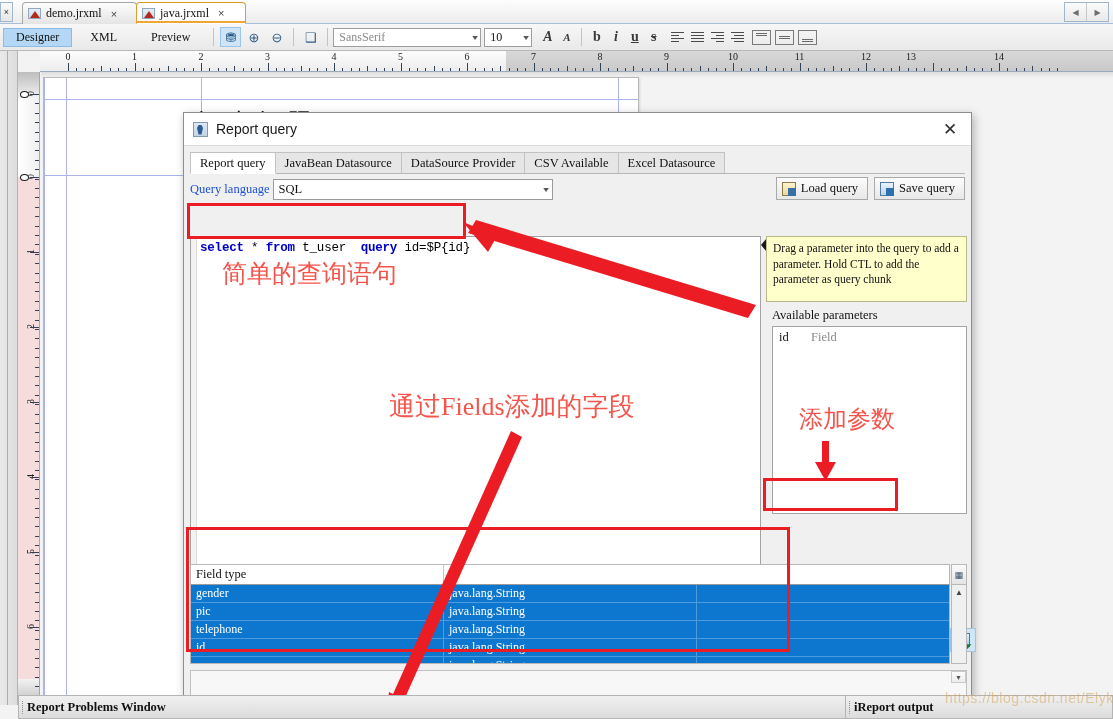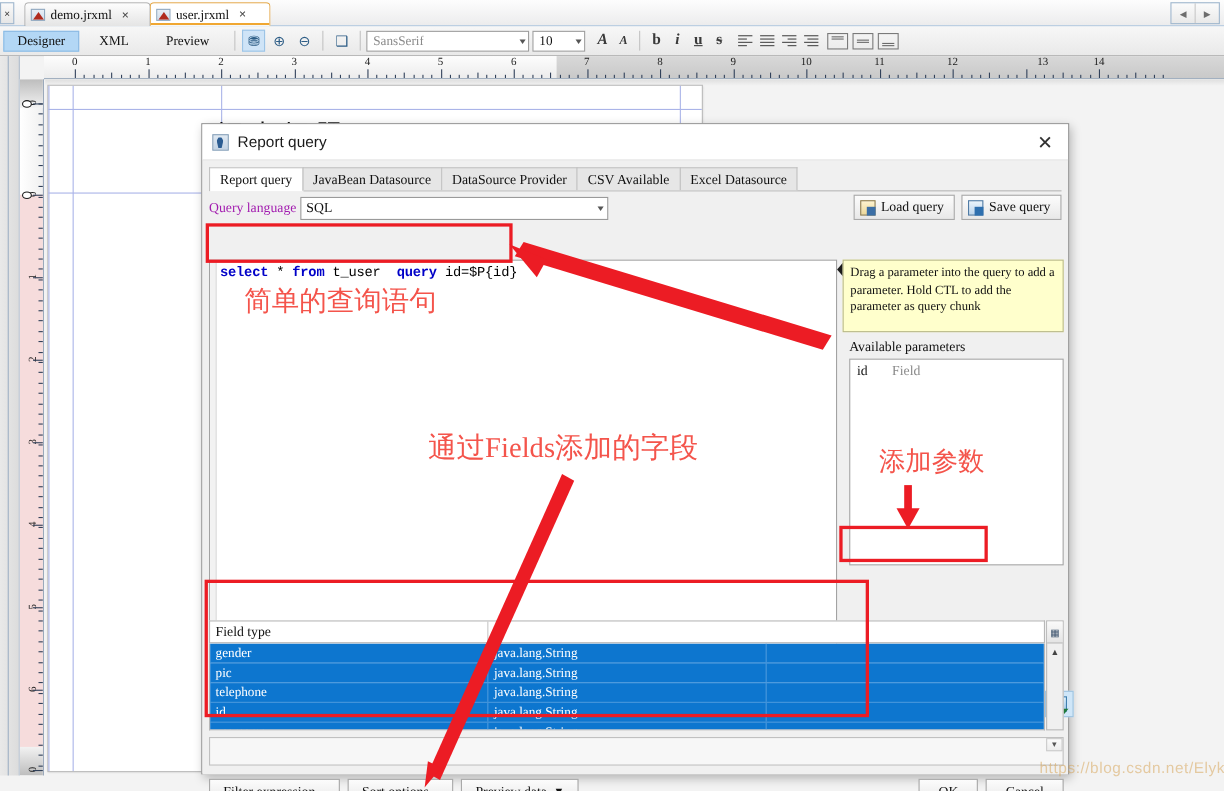--- a/index.html
+++ b/index.html
@@ -183,21 +183,21 @@
     height: 21px; padding: 0 9px; display: flex; align-items: center;
     font-family: "Liberation Serif", serif; font-size: 12.5px; color: #111;
     border: 1px solid #c2c2c2; border-bottom: none; background: #e6e6e6;
     margin-right: -1px;
   }
   .dtab.active { background: #ffffff; border-bottom: 1px solid #fff; margin-bottom: -1px; height: 22px; }
 
   .qlang-row {
     position: absolute; left: 6px; top: 32px; height: 22px; display: flex; align-items: center;
   }
-  .qlang-lbl { font-family: "Liberation Serif", serif; font-size: 12.5px; color: #a21caf; }
+  .qlang-lbl { font-family: "Liberation Serif", serif; font-size: 12.5px; color: #1d4ed8; }
   .qlang-combo {
     margin-left: 4px; width: 280px; height: 21px; background: #fff; border: 1px solid #9a9a9a;
     display: flex; align-items: center; justify-content: space-between; padding: 0 4px 0 4px;
     font-family: "Liberation Serif", serif; font-size: 12.5px; color: #111;
   }
   .topright-btns { position: absolute; right: 6px; top: 31px; display: flex; gap: 6px; }
   .tr-btn {
     height: 23px; padding: 0 9px 0 5px; border: 1px solid #a9a9a9;
     background: linear-gradient(#fcfcfc,#e8e8e8);
     display: flex; align-items: center; gap: 5px;
@@ -372,21 +372,21 @@
 
   <div class="tabstrip">
     <div class="edge-btn">×</div>
     <div class="ftab" style="left:22px;width:115px;">
       <span class="jricon"></span>
       <span>demo.jrxml</span>
       <span class="x">×</span>
     </div>
     <div class="ftab active" style="left:136px;width:110px;">
       <span class="jricon"></span>
-      <span>user.jrxml</span>
+      <span>java.jrxml</span>
       <span class="x">×</span>
     </div>
     <div class="tabnav">
       <div>◀</div>
       <div>▶</div>
     </div>
   </div>
 
   <div class="toolbar">
     <div class="modebtn on">Designer</div>
@@ -572,21 +572,21 @@
       <div class="tk" style="left: 817.688px; height: 3px;"></div>
       <div class="lb" style="left: 826px;">12</div>
       <div class="tk" style="left: 826px; height: 8px;"></div>
       <div class="tk" style="left: 834.312px; height: 3px;"></div>
       <div class="tk" style="left: 842.625px; height: 3px;"></div>
       <div class="tk" style="left: 850.938px; height: 3px;"></div>
       <div class="tk" style="left: 859.25px; height: 5px;"></div>
       <div class="tk" style="left: 867.562px; height: 3px;"></div>
       <div class="tk" style="left: 875.875px; height: 3px;"></div>
       <div class="tk" style="left: 884.188px; height: 3px;"></div>
-      <div class="lb" style="left: 908px;">13</div>
+      <div class="lb" style="left: 871px;">13</div>
       <div class="tk" style="left: 892.5px; height: 8px;"></div>
       <div class="tk" style="left: 900.812px; height: 3px;"></div>
       <div class="tk" style="left: 909.125px; height: 3px;"></div>
       <div class="tk" style="left: 917.438px; height: 3px;"></div>
       <div class="tk" style="left: 925.75px; height: 5px;"></div>
       <div class="tk" style="left: 934.062px; height: 3px;"></div>
       <div class="tk" style="left: 942.375px; height: 3px;"></div>
       <div class="tk" style="left: 950.688px; height: 3px;"></div>
       <div class="lb" style="left: 959px;">14</div>
       <div class="tk" style="left: 959px; height: 8px;"></div>
@@ -854,15 +854,19 @@
 
       <rect x="822" y="441" width="7" height="26"></rect>
       <polygon points="815,462 836,462 825.5,481"></polygon>
     </g>
   </svg>
 
   <div class="cn" style="left:389px;top:389px;font-size:26px;">通过Fields添加的字段</div>
   <div class="cn" style="left:222px;top:257px;font-size:25px;">简单的查询语句</div>
   <div class="cn" style="left:799px;top:403px;font-size:24px;">添加参数</div>
 
+  <div class="botwins">
+    <div class="botwin" style="left:18px;width:1160px;">Report Problems Window</div>
+    <div class="botwin" style="left:845px;width:268px;">iReport output</div>
+  </div>
   <div class="watermark">https://blog.csdn.net/Elykos</div>
 
 </div>
 
 </body></html>

